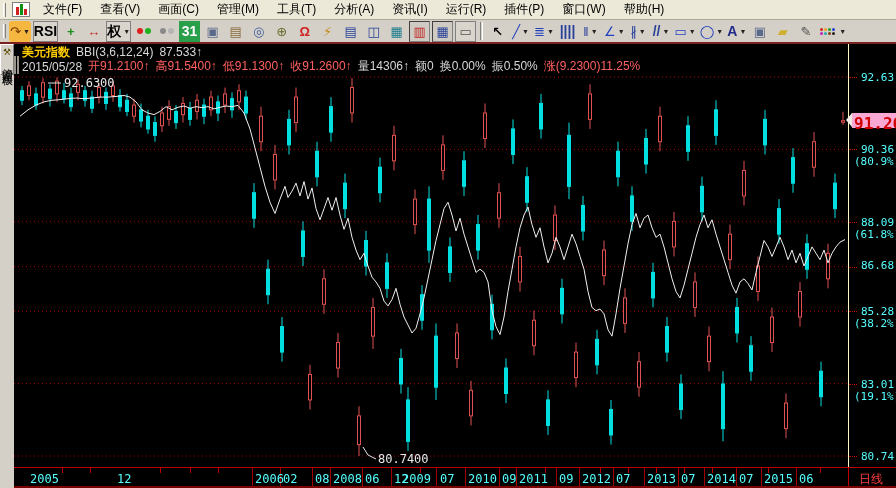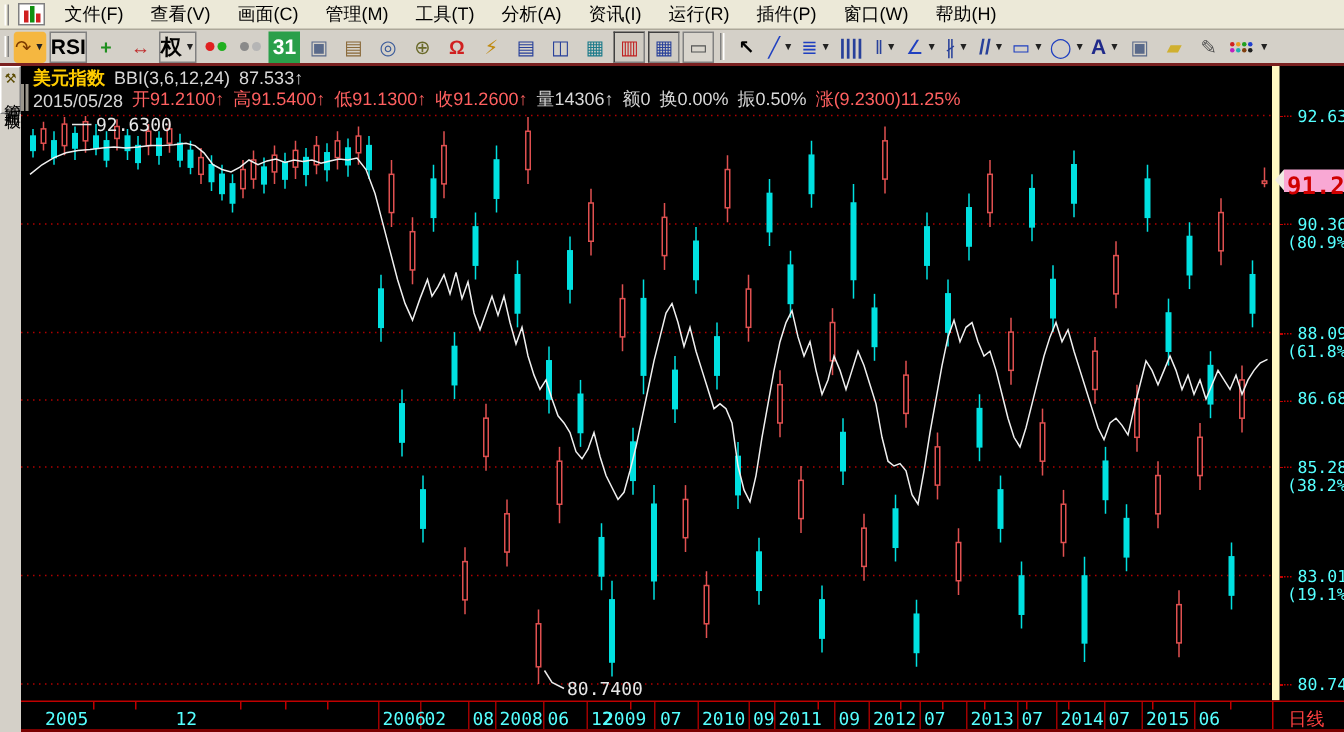--- a/index.html
+++ b/index.html
@@ -39,21 +39,21 @@
          font-size:12px;white-space:nowrap;}
   .chead .sym{font-weight:bold;margin:0 6px 0 8px;}
   .cinfo{position:absolute;left:0;top:15px;width:834px;height:15px;display:flex;align-items:center;
          font-size:12px;white-space:nowrap;overflow:hidden;text-align:right;}
   .cinfo span{margin-right:6px;}
   .splitgrip{position:absolute;left:0;top:12px;width:5px;height:18px;
              border-left:2px solid #9a968c;border-right:2px solid #9a968c;}
   
   .plot{position:absolute;left:0;top:30px;width:834px;height:393px;}
   .yaxis{position:absolute;left:834px;top:0;width:48px;height:423px;background:#000;
-         border-left:5px solid #fef9c3;}
+         border-left:1px solid #fef9c3;}
   .ylab{position:absolute;left:12px;font-family:"DejaVu Sans Mono",monospace;font-size:11px;color:#55ffff;white-space:nowrap;}
   .ysub{position:absolute;left:5px;font-family:"DejaVu Sans Mono",monospace;font-size:11px;color:#55ffff;white-space:nowrap;}
   .ytick{position:absolute;left:0;width:8px;height:0;border-top:1px dotted #c00000;}
   .ptag{position:absolute;left:3px;height:15px;background:#f9a8d4;color:#d00000;font-weight:bold;
         font-family:"DejaVu Sans Mono",monospace;font-size:16px;padding:1px 3px 0 2px;}
   .ptag:before{content:"";position:absolute;left:-6px;top:0;border-style:solid;border-width:7.5px 6px 7.5px 0;
         border-color:transparent #f0ece4 transparent transparent;}
   .xaxis{position:absolute;left:0;top:423px;width:882px;height:21px;background:#000;
          border-top:1px solid #c00000;border-bottom:2px solid #7a0000;}
   .xlab{position:absolute;top:4px;font-family:"DejaVu Sans Mono",monospace;font-size:12px;color:#55ffff;}

